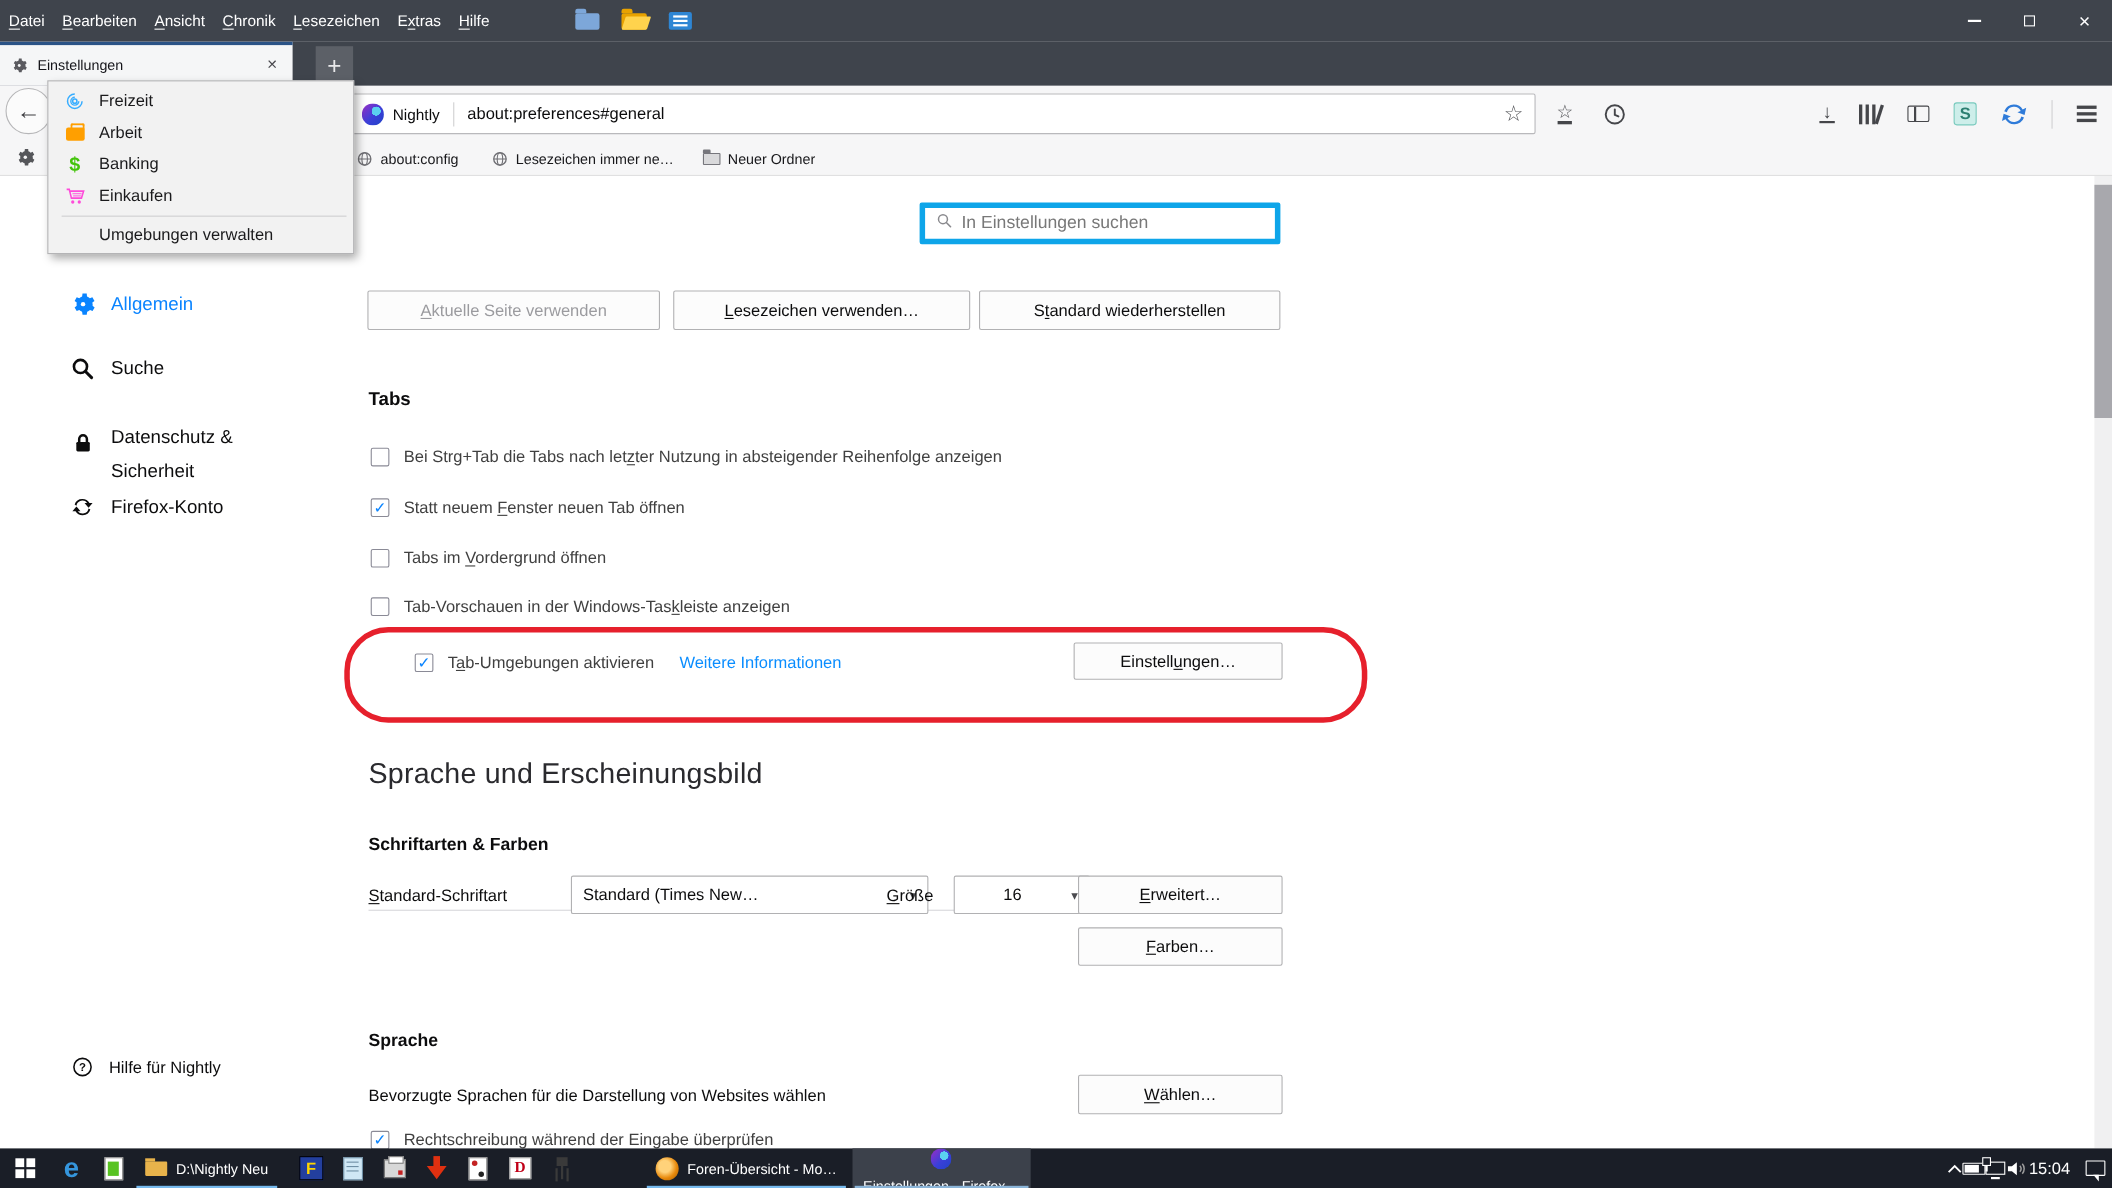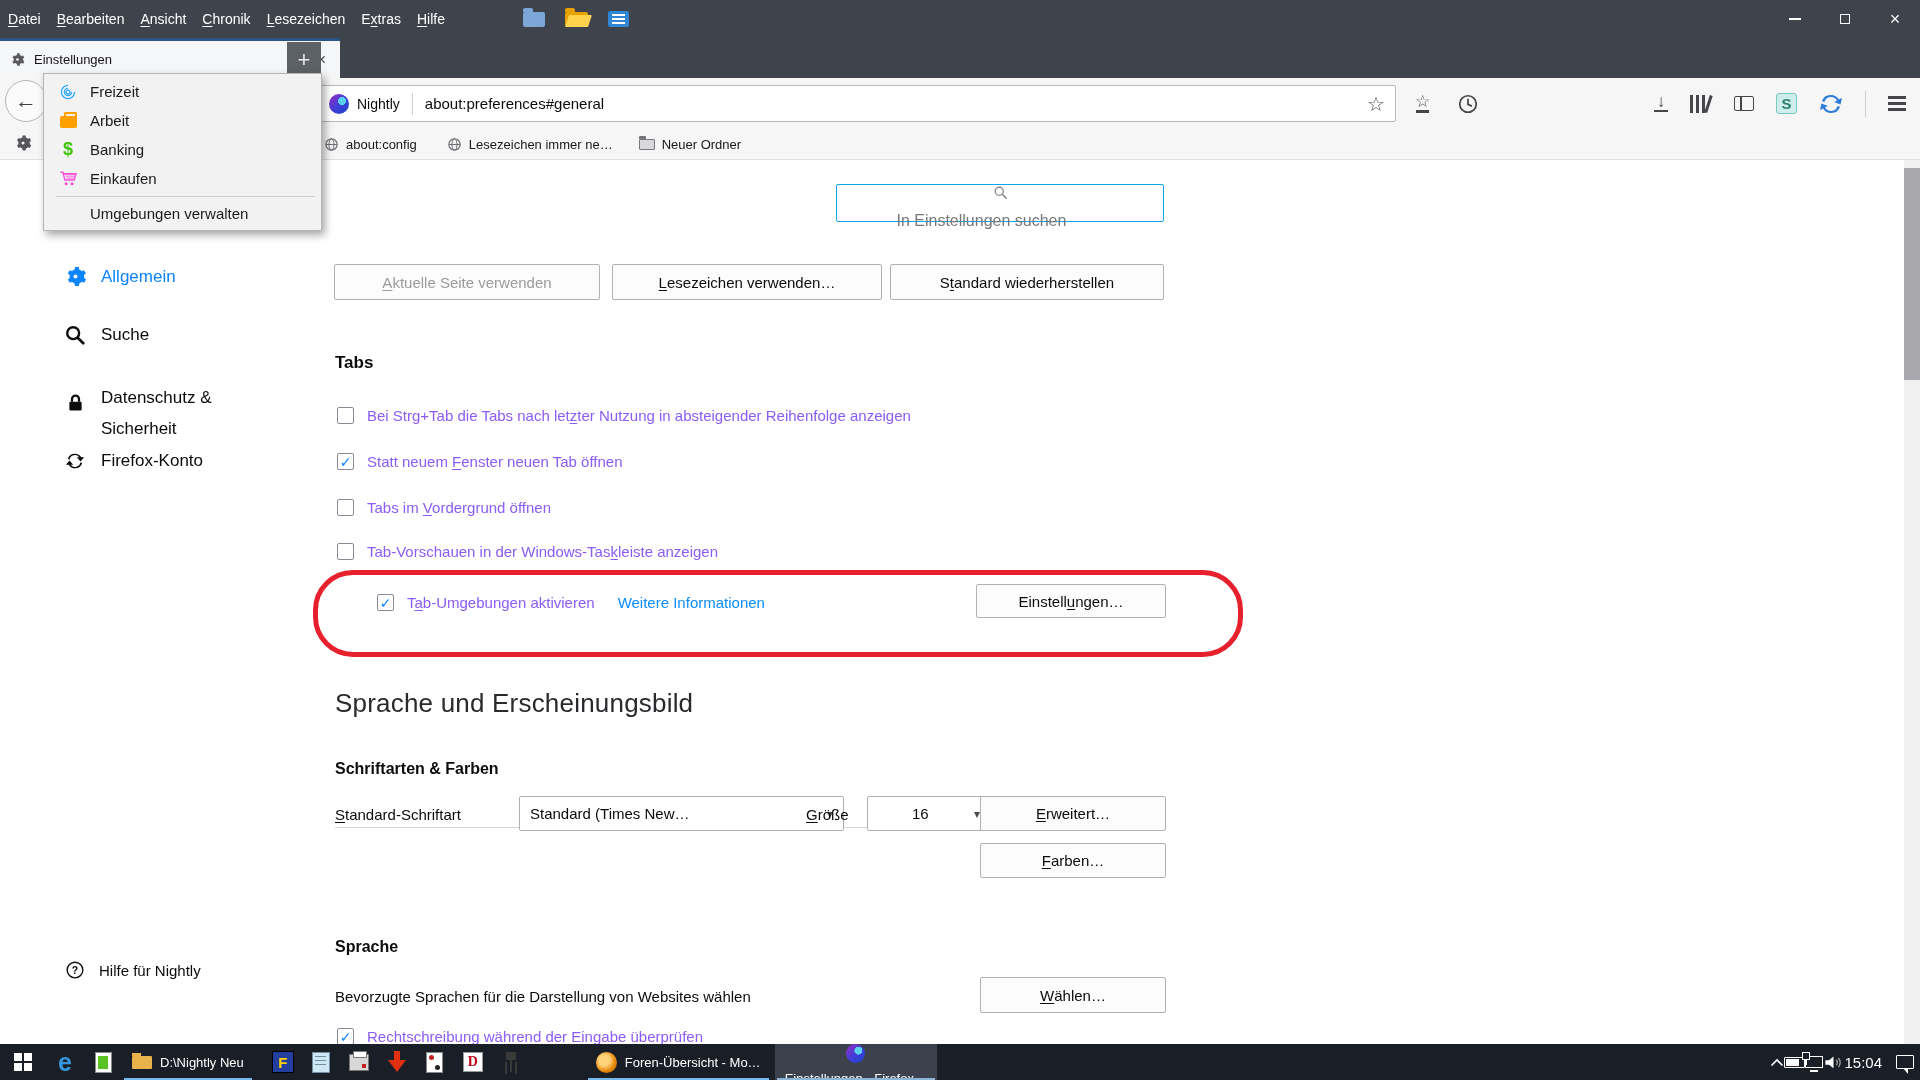--- a/index.html
+++ b/index.html
@@ -27,21 +27,21 @@
   .win-controls { position:absolute; right:0; top:0; height:38px; display:flex; }
   .win-btn { width:50px; height:38px; display:flex; align-items:center; justify-content:center; color:#fff; }
   .glyph-min { width:12px; height:2px; background:#fff; }
   .glyph-restore { width:10px; height:10px; border:1px solid #fff; position:relative; background:#3f444c; }
   .glyph-restore::before { content:""; position:absolute; left:2px; top:-4px; width:10px; height:10px;
                            border:1px solid #fff; z-index:-1; }
   .glyph-close { font-size:18px; line-height:18px; }
 
   
   .tabbar { position:absolute; left:0; top:38px; width:1920px; height:40px; background:#3f444c; }
-  .tab-active { position:absolute; left:0; top:0; width:340px; height:40px; background:#f5f6f7;
+  .tab-active { position:absolute; left:0; top:0; width:266px; height:40px; background:#f5f6f7;
                 border-top:3px solid #2a5386; display:flex; align-items:center; padding:0 10px; gap:9px; }
   .tab-title { font-size:13px; color:#15151a; flex:1; }
   .tab-close { font-size:16px; color:#4a4a4f; padding:0 4px; }
   .newtab-btn { position:absolute; left:287px; top:4px; width:34px; height:36px; background:#5c6067;
                 color:#e8e8ea; font-size:22px; display:flex; align-items:center; justify-content:center; }
 
   
   .navbar { position:absolute; left:0; top:78px; width:1920px; height:51px; background:#f6f6f7; }
   .back-btn { position:absolute; left:5px; top:2px; width:42px; height:42px; border-radius:50%;
               background:#fbfbfb; border:1px solid #b6b6b8; display:flex; align-items:center;
@@ -96,40 +96,40 @@
                        border:2px solid #ff9f00; border-bottom:none; border-radius:2px 2px 0 0; }
   .dollar { color:#44c40c; font-size:18px; font-weight:bold; }
 
   
   .content { position:absolute; left:0; top:160px; width:1920px; height:884px; background:#fff; }
 
   .side-item { position:absolute; display:flex; align-items:center; gap:14px; font-size:17px; color:#0c0c0d; }
   .side-item .si-icon { width:24px; display:flex; justify-content:center; }
   .side-active { color:#0a84ff; }
 
-  .search-box { position:absolute; left:836px; top:24px; width:328px; height:38px; border:1px solid #0ea5e9;
-                border-radius:2px; background:#fff; display:flex; align-items:center; padding:0 10px; gap:8px;flex-direction:column; }
+  .search-box { position:absolute; left:836px; top:24px; width:328px; height:38px; border:5px solid #0ea5e9;
+                border-radius:2px; background:#fff; display:flex; align-items:center; padding:0 10px; gap:8px; }
   .search-box input { border:none; outline:none; flex:1; font-size:16px; color:#737373;
                       font-family:inherit; background:transparent; }
   .search-box input::placeholder { color:#787878; }
   .search-glass { color:#8a8a8e; }
 
   .btn { position:absolute; height:36px; background:#fcfcfc; border:1px solid #b1b1b3; border-radius:2px;
          font-size:15px; color:#0c0c0d; display:flex; align-items:center; justify-content:center;
          font-family:inherit; }
   .btn-disabled { color:#9b9b9f; }
 
   .h-section { position:absolute; font-size:26px; font-weight:300; color:#2a2a2e; letter-spacing:.2px; }
   .h-sub { position:absolute; font-size:16px; font-weight:bold; color:#0c0c0d; }
 
   .chk-row { position:absolute; display:flex; align-items:center; gap:13px; }
   .chk { width:17px; height:17px; border:1px solid #8a8a96; border-radius:2px; background:#fff;
          display:flex; align-items:center; justify-content:center; flex:none; }
   .chk.checked::before { content:"✓"; color:#0a84ff; font-size:14px; font-weight:bold; }
-  .chk-label { font-size:15px; color:#8b5cf6; }
+  .chk-label { font-size:15px; color:#404040; }
   .link { color:#0a8dff; font-size:15px; }
 
   .annotation { position:absolute; left:313px; top:570px; width:930px; height:87px;
                 border:5px solid #e6202c; border-radius:40px; z-index:30; pointer-events:none; }
   .hr { position:absolute; left:335px; top:667px; width:829px; height:1px; background:#d7d7db; }
 
   .select { position:absolute; height:35px; background:#fff; border:1px solid #b1b1b3; border-radius:2px;
             display:flex; align-items:center; padding:0 10px; font-size:15px; color:#0c0c0d; }
   .select .caret { margin-left:auto; color:#4a4a4f; font-size:12px; }
   .inline-label { position:absolute; font-size:15px; color:#0c0c0d; }

